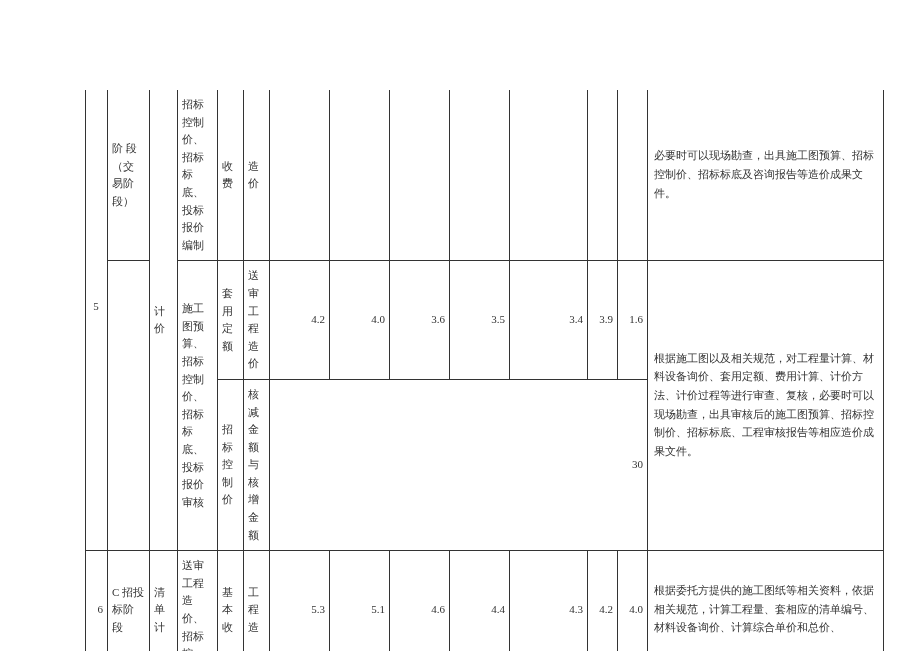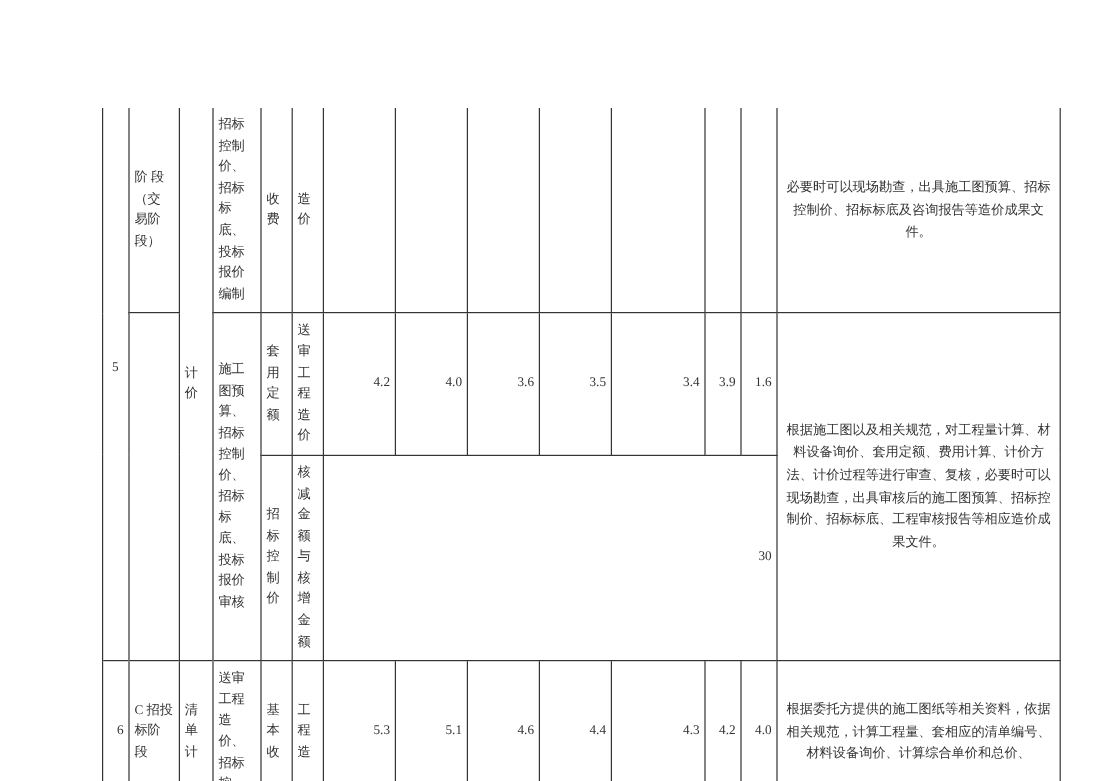--- a/index.html
+++ b/index.html
@@ -32,23 +32,24 @@
     vertical-align: middle;
     text-align: right;
     line-height: 1.6;
     word-break: break-all;
   }
   td.vtext {
     writing-mode: horizontal-tb;
     text-align: left;
   }
   td.desc {
-    text-align: center;
+    text-align: left;
     padding: 8px 6px;
     line-height: 1.7;
+    font-family: Liberation Mono, monospace;
   }
   .no-top { border-top: none !important; }
   .no-bottom { border-bottom: none !important; }
 </style>
 </head>
 <body>
 
 <div class="table-wrap">
 <table>
 <colgroup>

